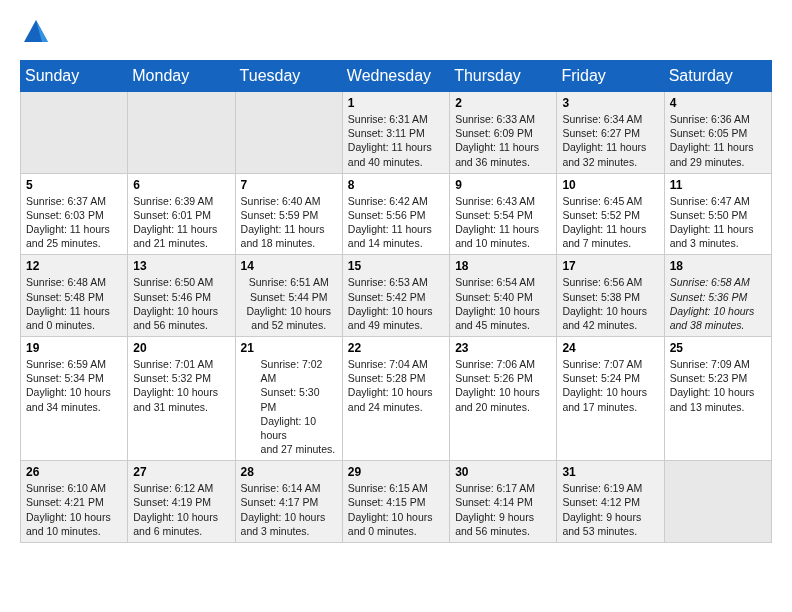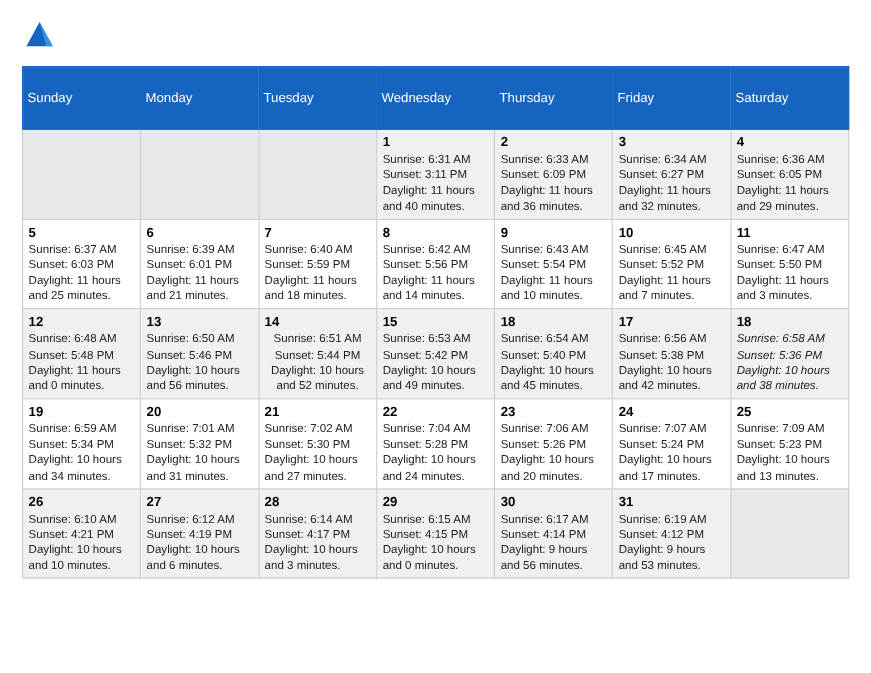--- a/index.html
+++ b/index.html
@@ -58,23 +58,23 @@
       color: #333;
     }
     .calendar {
       width: 100%;
       border-collapse: collapse;
       font-size: 11px;
     }
     .calendar th {
       background: #1565c0;
       color: #fff;
-      padding: 21px 4px;
+      padding: 6px 4px;
       text-align: left;
-      font-size: 12px;
+      font-size: 16px;
       font-weight: normal;
       border: 1px solid #1565c0;
     }
     .calendar td {
       border: 1px solid #ccc;
       vertical-align: top;
       padding: 4px 5px;
       width: 107px;
       min-height: 80px;
       height: 80px;
@@ -280,21 +280,21 @@
           </td>
           <td>
             <span class="day-number">20</span>
             <div class="day-info" style="white-space: pre-line;">Sunrise: 7:01 AM
 Sunset: 5:32 PM
 Daylight: 10 hours
 and 31 minutes.</div>
           </td>
           <td>
             <span class="day-number">21</span>
-            <div class="day-info" style="white-space: pre-line;">Sunrise: 7:02 AM
+            <div class="day-info" style="white-space: pre-line; margin-left: 20px;">Sunrise: 7:02 AM
 Sunset: 5:30 PM
 Daylight: 10 hours
 and 27 minutes.</div>
           </td>
           <td>
             <span class="day-number">22</span>
             <div class="day-info" style="white-space: pre-line;">Sunrise: 7:04 AM
 Sunset: 5:28 PM
 Daylight: 10 hours
 and 24 minutes.</div>

